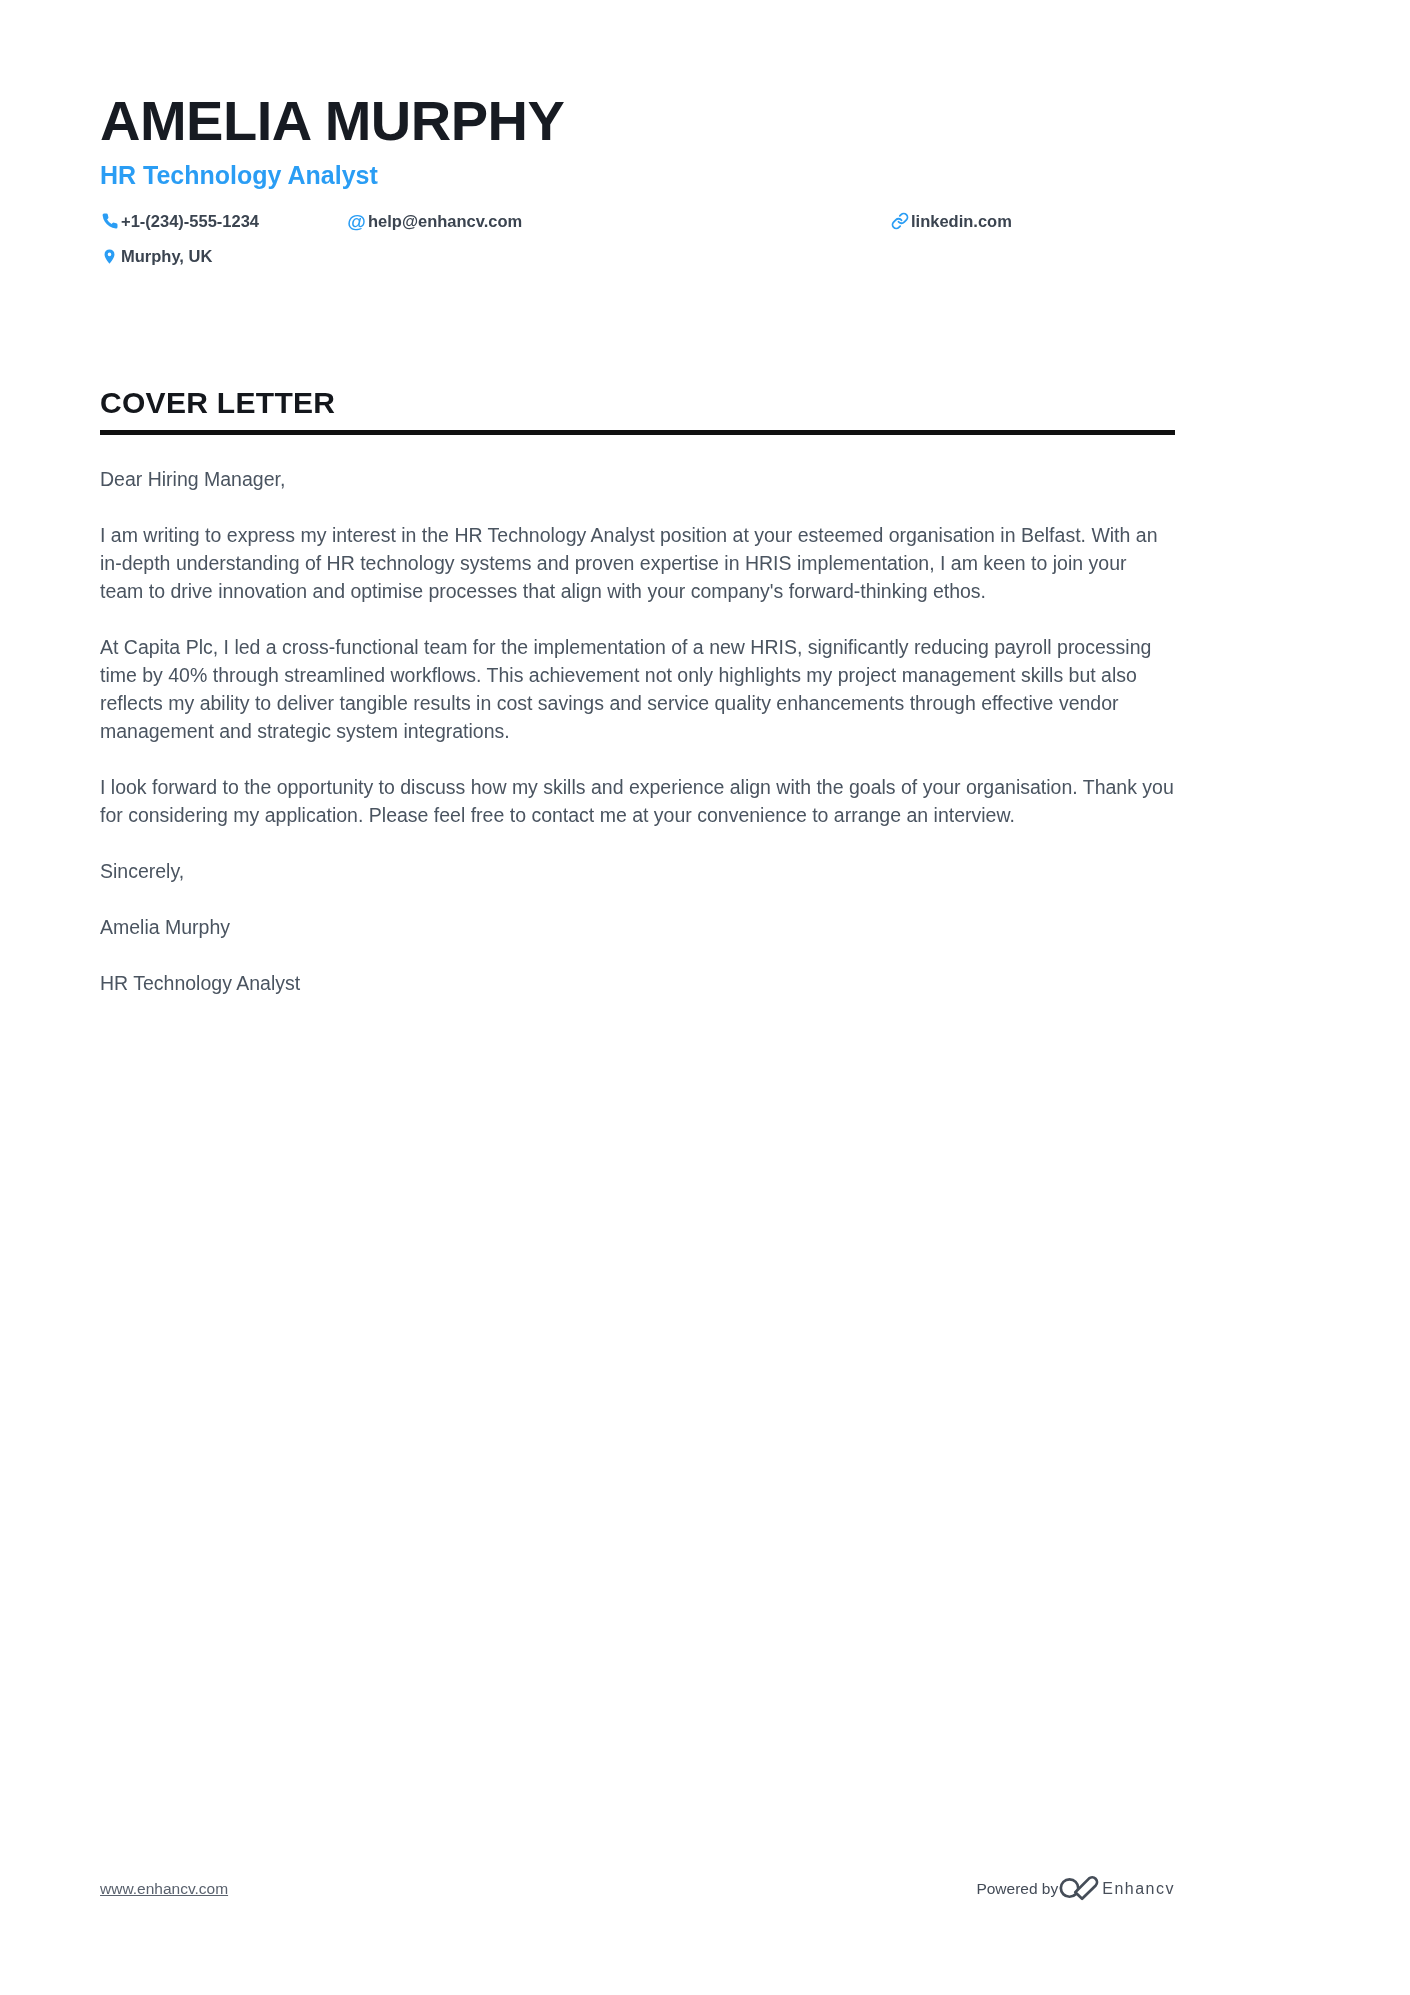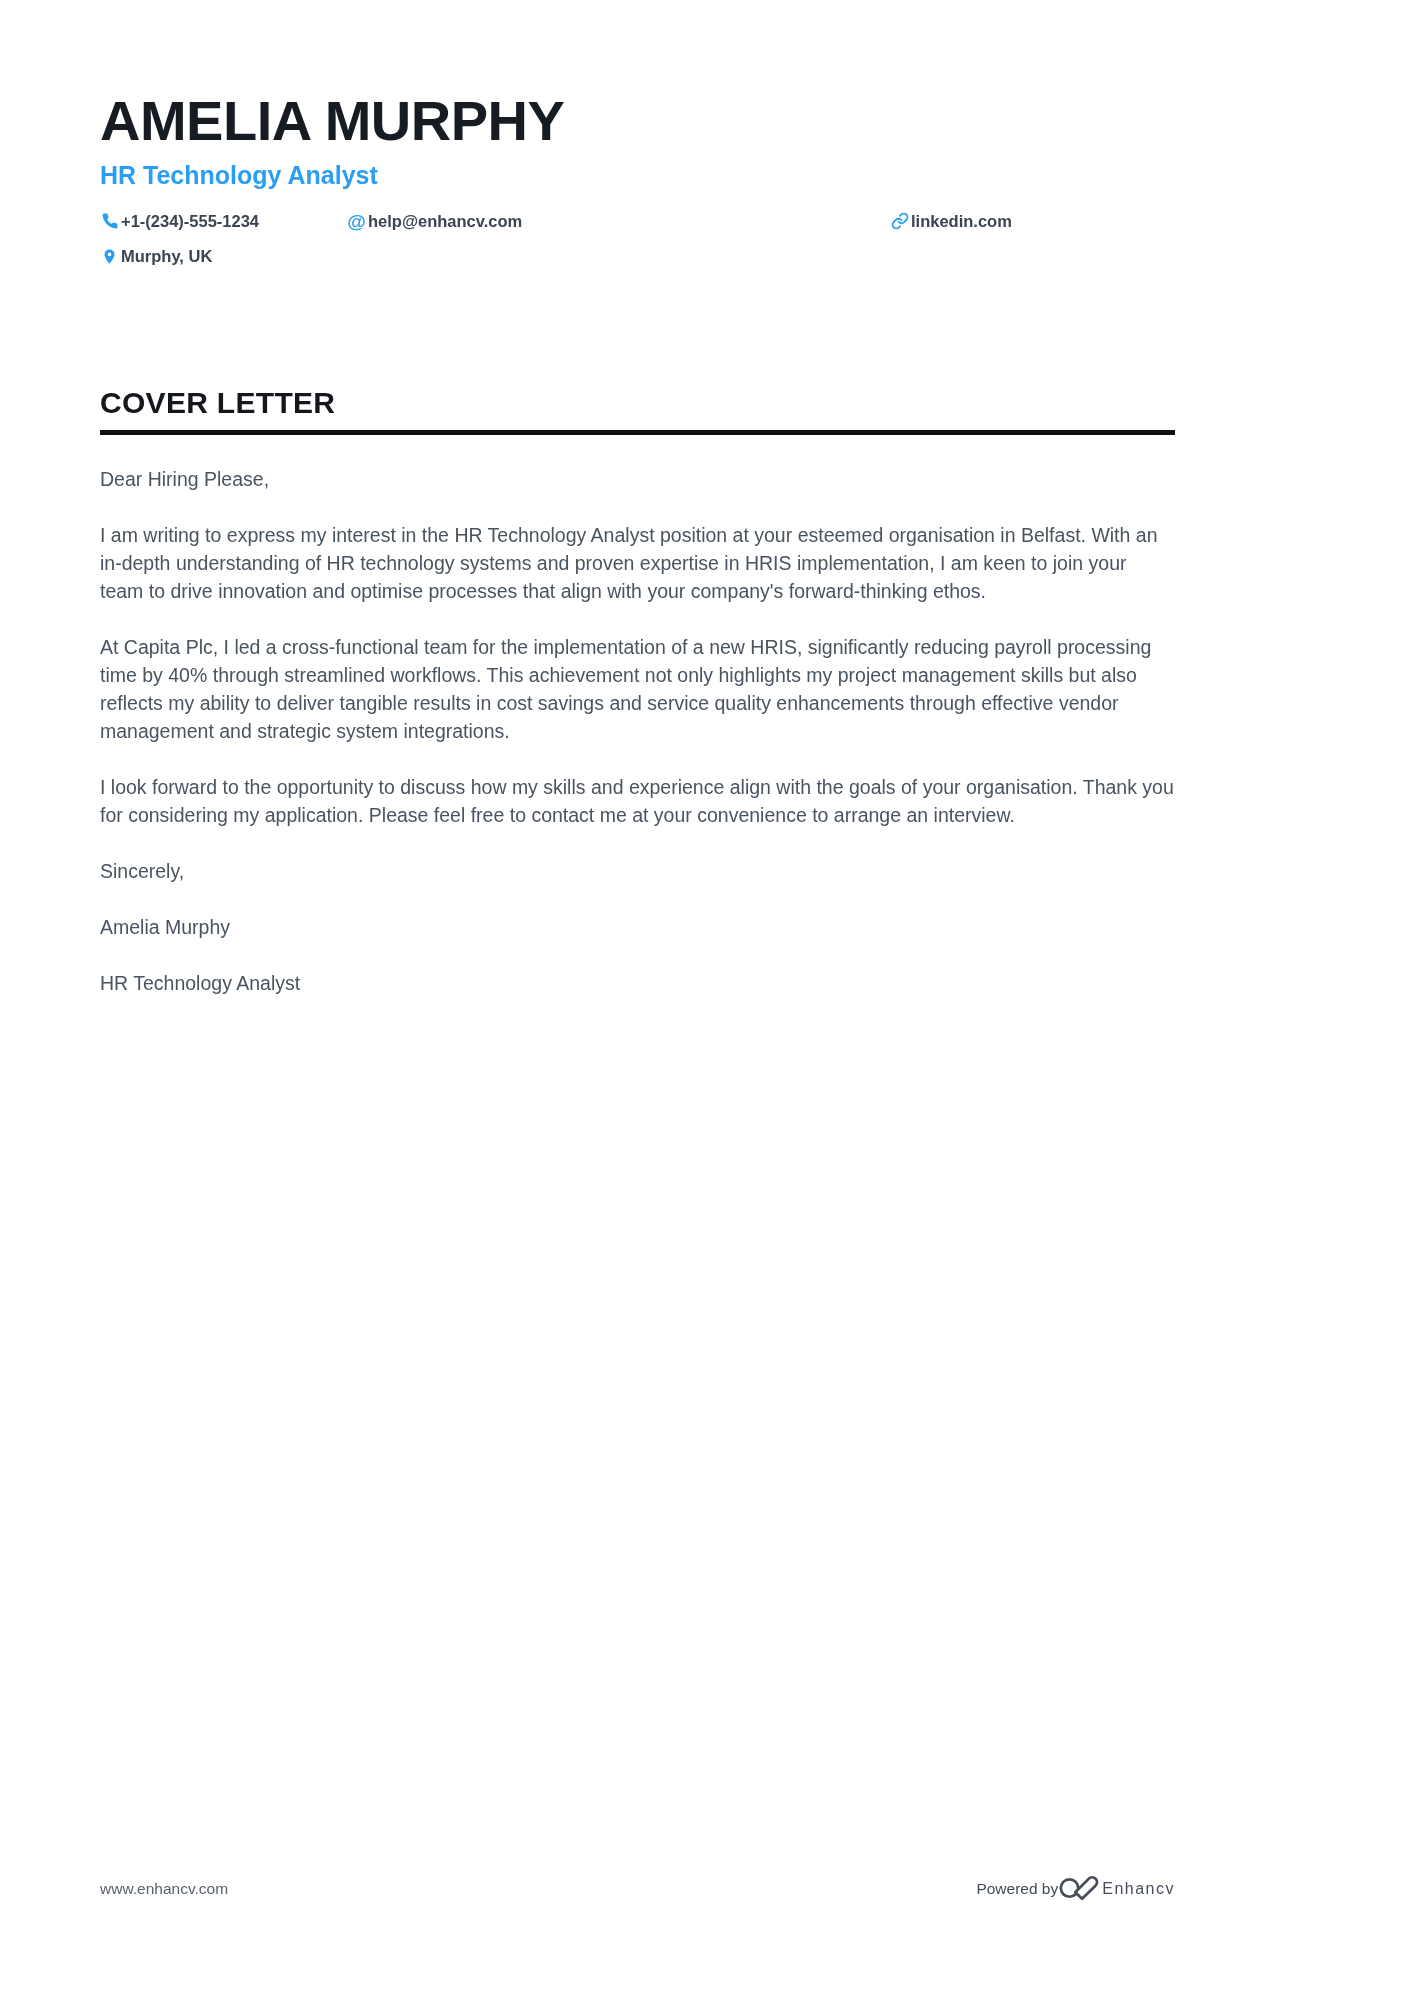--- a/index.html
+++ b/index.html
@@ -91,20 +91,21 @@
     left: 100px;
     right: 127px;
     top: 1872px;
     display: flex;
     justify-content: space-between;
     align-items: center;
   }
   .footer-site {
     font-size: 15.5px;
     color: #59616d;
+    text-decoration: underline;
   }
   .footer-brand {
     display: flex;
     align-items: center;
   }
   .powered-by {
     font-size: 15.5px;
     color: #434b57;
   }
   .brand-word {
@@ -157,21 +158,21 @@
           </svg>
         </span>
         <span>Murphy, UK</span>
       </div>
 
     </div>
 
     <h2 class="section-heading">COVER LETTER</h2>
 
     <div class="letter">
-      <p>Dear Hiring Please,</p>
+      <p>Dear Hiring Manager,</p>
       <p>I am writing to express my interest in the HR Technology Analyst position at your esteemed organisation in Belfast. With an in-depth understanding of HR technology systems and proven expertise in HRIS implementation, I am keen to join your team to drive innovation and optimise processes that align with your company's forward-thinking ethos.</p>
       <p>At Capita Plc, I led a cross-functional team for the implementation of a new HRIS, significantly reducing payroll processing time by 40% through streamlined workflows. This achievement not only highlights my project management skills but also reflects my ability to deliver tangible results in cost savings and service quality enhancements through effective vendor management and strategic system integrations.</p>
       <p>I look forward to the opportunity to discuss how my skills and experience align with the goals of your organisation. Thank you for considering my application. Please feel free to contact me at your convenience to arrange an interview.</p>
       <p>Sincerely,</p>
       <p>Amelia Murphy</p>
       <p>HR Technology Analyst</p>
     </div>
 
   </div>
 

